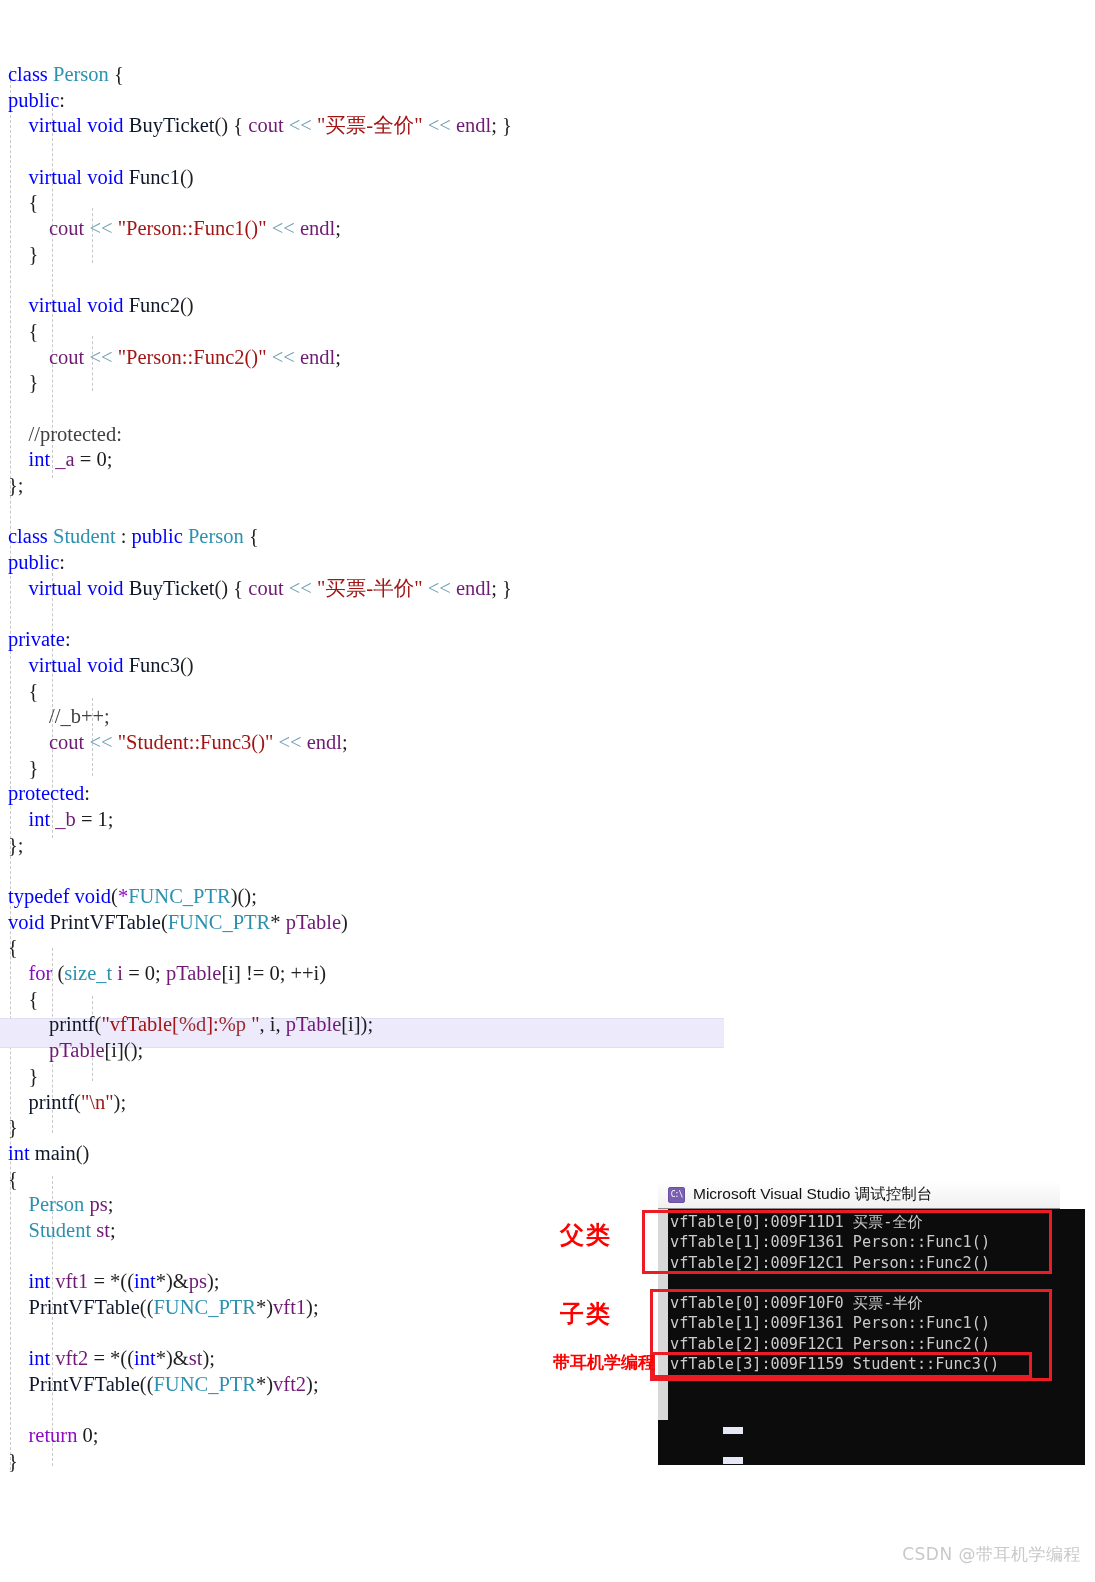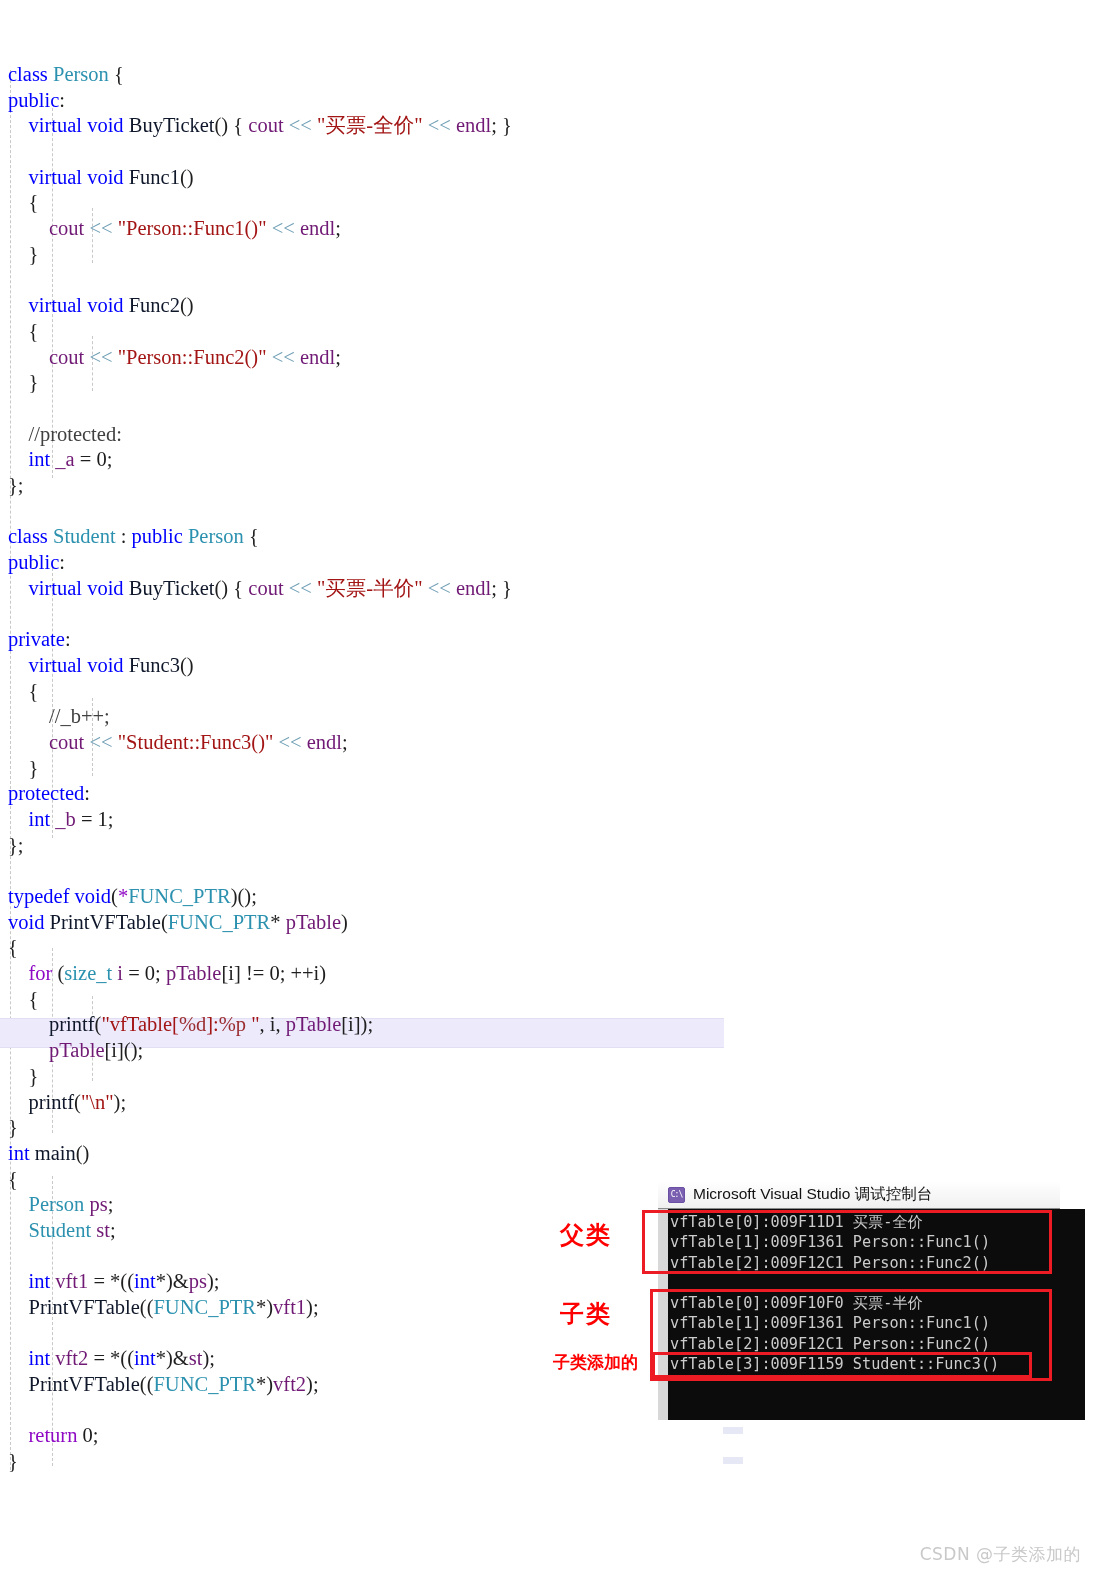--- a/index.html
+++ b/index.html
@@ -81,21 +81,21 @@
     color:#ffffff; font-family:"DejaVu Sans Mono","Liberation Mono",monospace;
     font-size:8px; line-height:1; letter-spacing:-1px;
     border:1px solid #6b4fa3;
     margin-right:8px;
   }
   #consoleTitleText {
     font-family:"Liberation Sans","DejaVu Sans",sans-serif;
     font-size:15.5px; color:#111111;
   }
   #consoleBody {
-    position:absolute; left:0; top:28px; width:427px; height:211px;
+    position:absolute; left:0; top:28px; width:427px; height:256px;
     background:#0c0c0c;
   }
   #consoleGutter {
     position:absolute; left:0; top:0; width:10px; height:211px;
     background:#d8d8d8;
   }
   .conlines {
     position:absolute; left:12px; top:3px;
     font-family:"DejaVu Sans Mono","Liberation Mono",monospace;
     font-size:15.2px; line-height:20.3px;
@@ -162,18 +162,18 @@
     <div class="conlines" id="console-lines"><div>vfTable[0]:009F11D1 买票-全价</div><div>vfTable[1]:009F1361 Person::Func1()</div><div>vfTable[2]:009F12C1 Person::Func2()</div><div class="conblank">&nbsp;</div><div>vfTable[0]:009F10F0 买票-半价</div><div>vfTable[1]:009F1361 Person::Func1()</div><div>vfTable[2]:009F12C1 Person::Func2()</div><div>vfTable[3]:009F1159 Student::Func3()</div></div>
   </div>
 </div>
 
 <div class="redbox" id="redbox-parent"></div>
 <div class="redbox" id="redbox-child"></div>
 <div class="redbox" id="redbox-added"></div>
 
 <div class="redlabel" id="lbl-parent">父类</div>
 <div class="redlabel" id="lbl-child">子类</div>
-<div class="redlabel" id="lbl-added">子类添加的</div>
+<div class="redlabel" id="lbl-added">带耳机学编程</div>
 
 <div class="artifact" id="art1"></div>
 <div class="artifact" id="art2"></div>
 
-<div id="watermark">CSDN @子类添加的</div>
+<div id="watermark">CSDN @带耳机学编程</div>
 
 </body></html>

